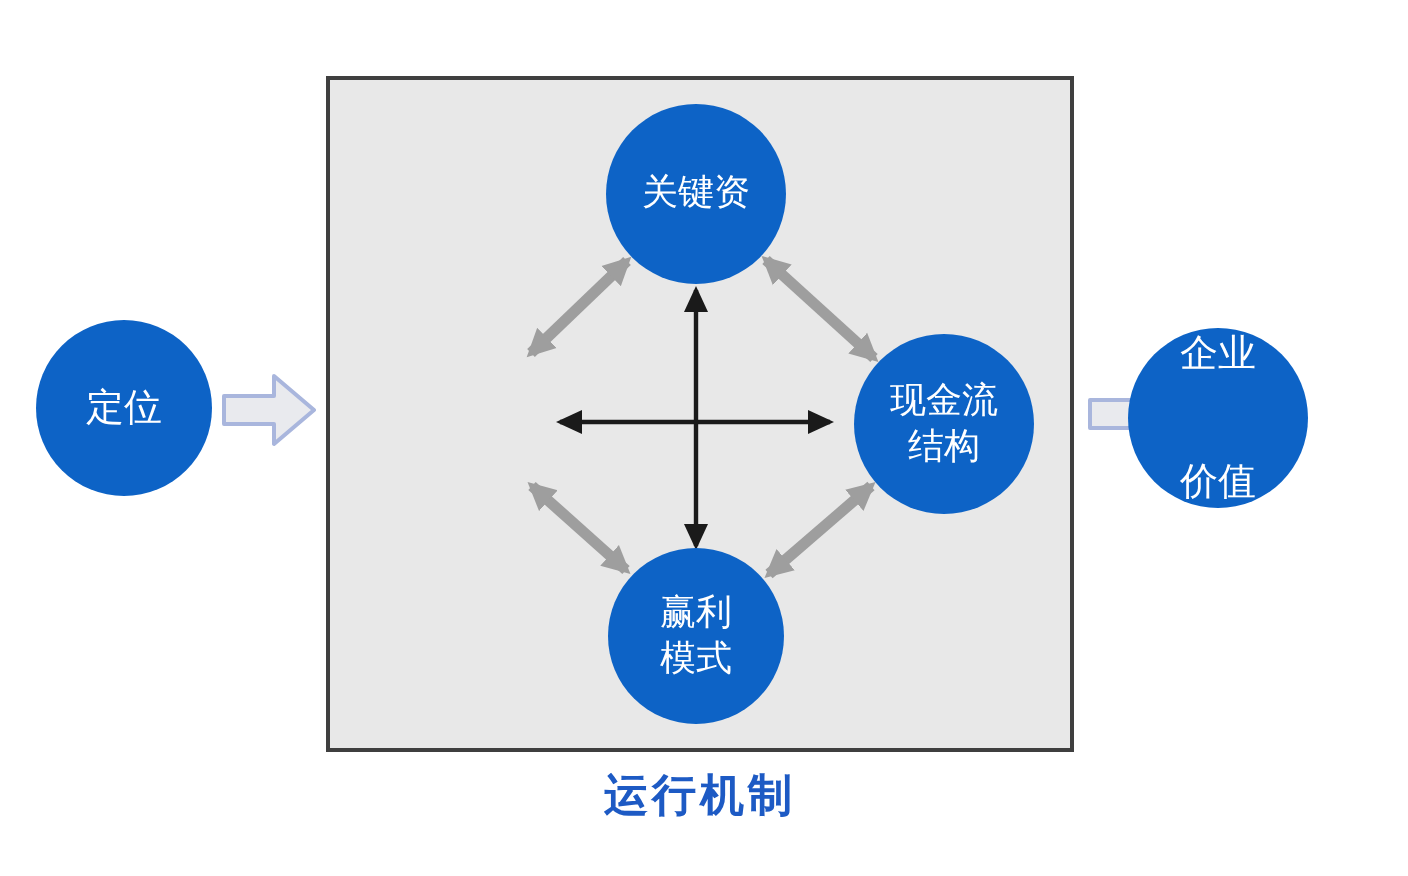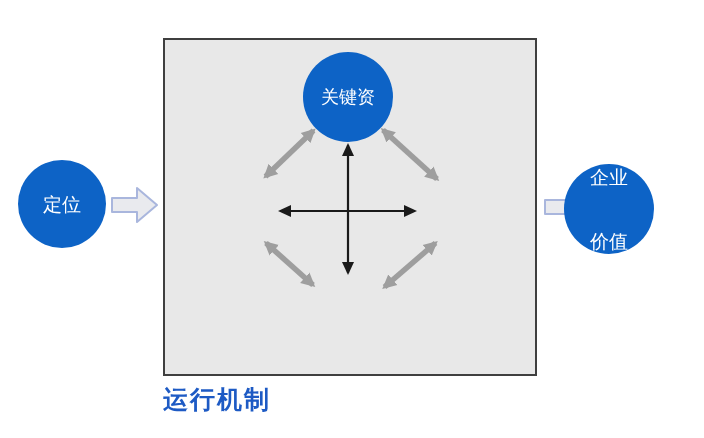--- a/index.html
+++ b/index.html
@@ -22,21 +22,21 @@
   .node-outer{font-size:19px;}
   .node-inner{font-size:18px;}
   .mech-box{
     position:absolute;left:163px;top:38px;width:374px;height:338px;
     background:var(--box-bg);border:2px solid var(--box-border);
   }
   .connectors{position:absolute;left:0;top:0;width:370px;height:334px;}
   .flow-arrow{position:absolute;width:50px;height:40px;}
   .caption{
     position:absolute;left:163px;top:383px;width:374px;
-    text-align:left;font-size:25px;font-weight:bold;
+    text-align:center;font-size:22px;font-weight:bold;
     color:var(--caption-color);letter-spacing:2px;
   }
 </style>
 </head>
 <body>
 
 <div class="stage">
 
   <div class="circle node-outer" style="left:18px;top:160px;width:88px;height:88px;">
     <span class="ln">定位</span>
@@ -69,21 +69,29 @@
         <line x1="115" y1="171" x2="250" y2="171" marker-start="url(#ab)" marker-end="url(#ab)"></line>
         <line x1="183" y1="105" x2="183" y2="233" marker-start="url(#ab)" marker-end="url(#ab)"></line>
       </g>
     </svg>
 
     <div class="circle node-inner" style="left:138px;top:12px;width:90px;height:90px;">
       <span class="ln">关键资</span>
     </div>
 
 
+    <div class="circle node-inner" style="left:262px;top:127px;width:90px;height:90px;">
+      <span class="ln">现金流</span>
+      <span class="ln">结构</span>
+    </div>
 
+    <div class="circle node-inner" style="left:139px;top:234px;width:88px;height:88px;">
+      <span class="ln">赢利</span>
+      <span class="ln">模式</span>
+    </div>
 
   </div>
 
   <svg class="flow-arrow" style="left:543px;top:187px;" viewBox="0 0 50 40" aria-hidden="true">
     <polygon points="2,13 27,13 27,3 47,20 27,37 27,27 2,27" style="fill:var(--flow-arrow-fill);stroke:var(--flow-arrow-stroke);" stroke-width="2" stroke-linejoin="round"></polygon>
   </svg>
 
   <div class="circle node-outer" style="left:564px;top:164px;width:90px;height:90px;gap:40px;">
     <span class="ln">企业</span>
     <span class="ln">价值</span>

